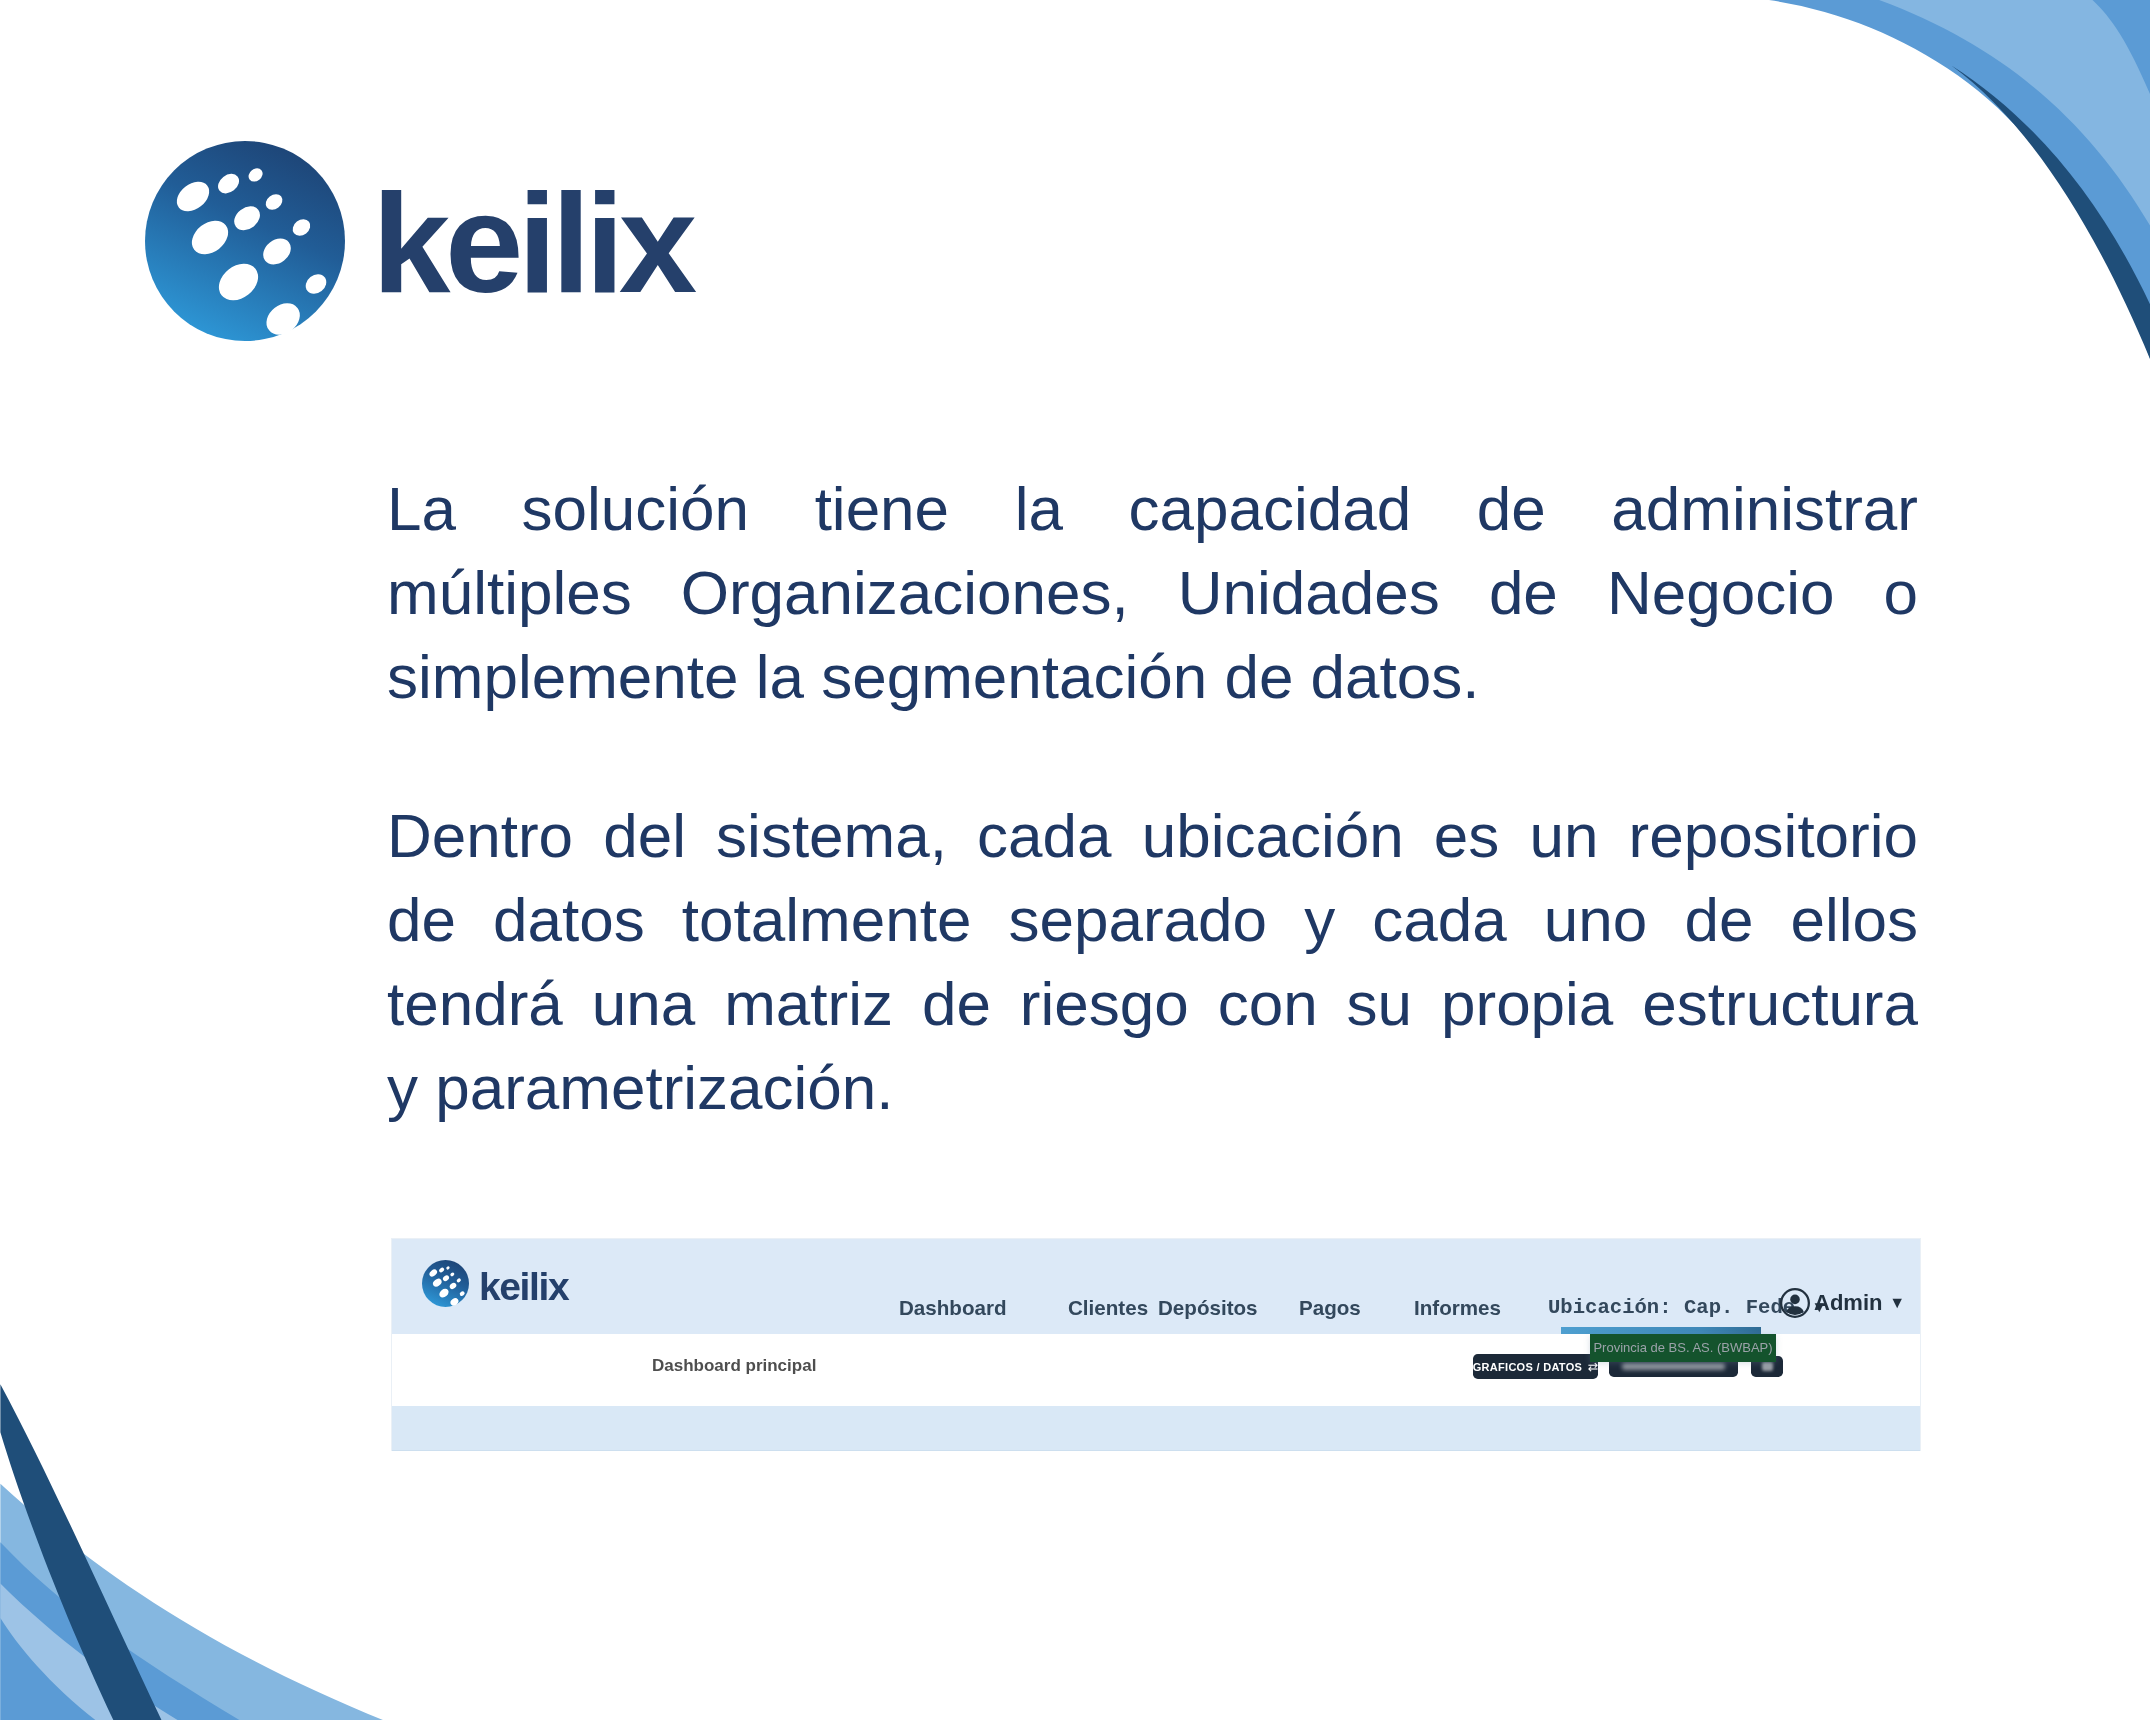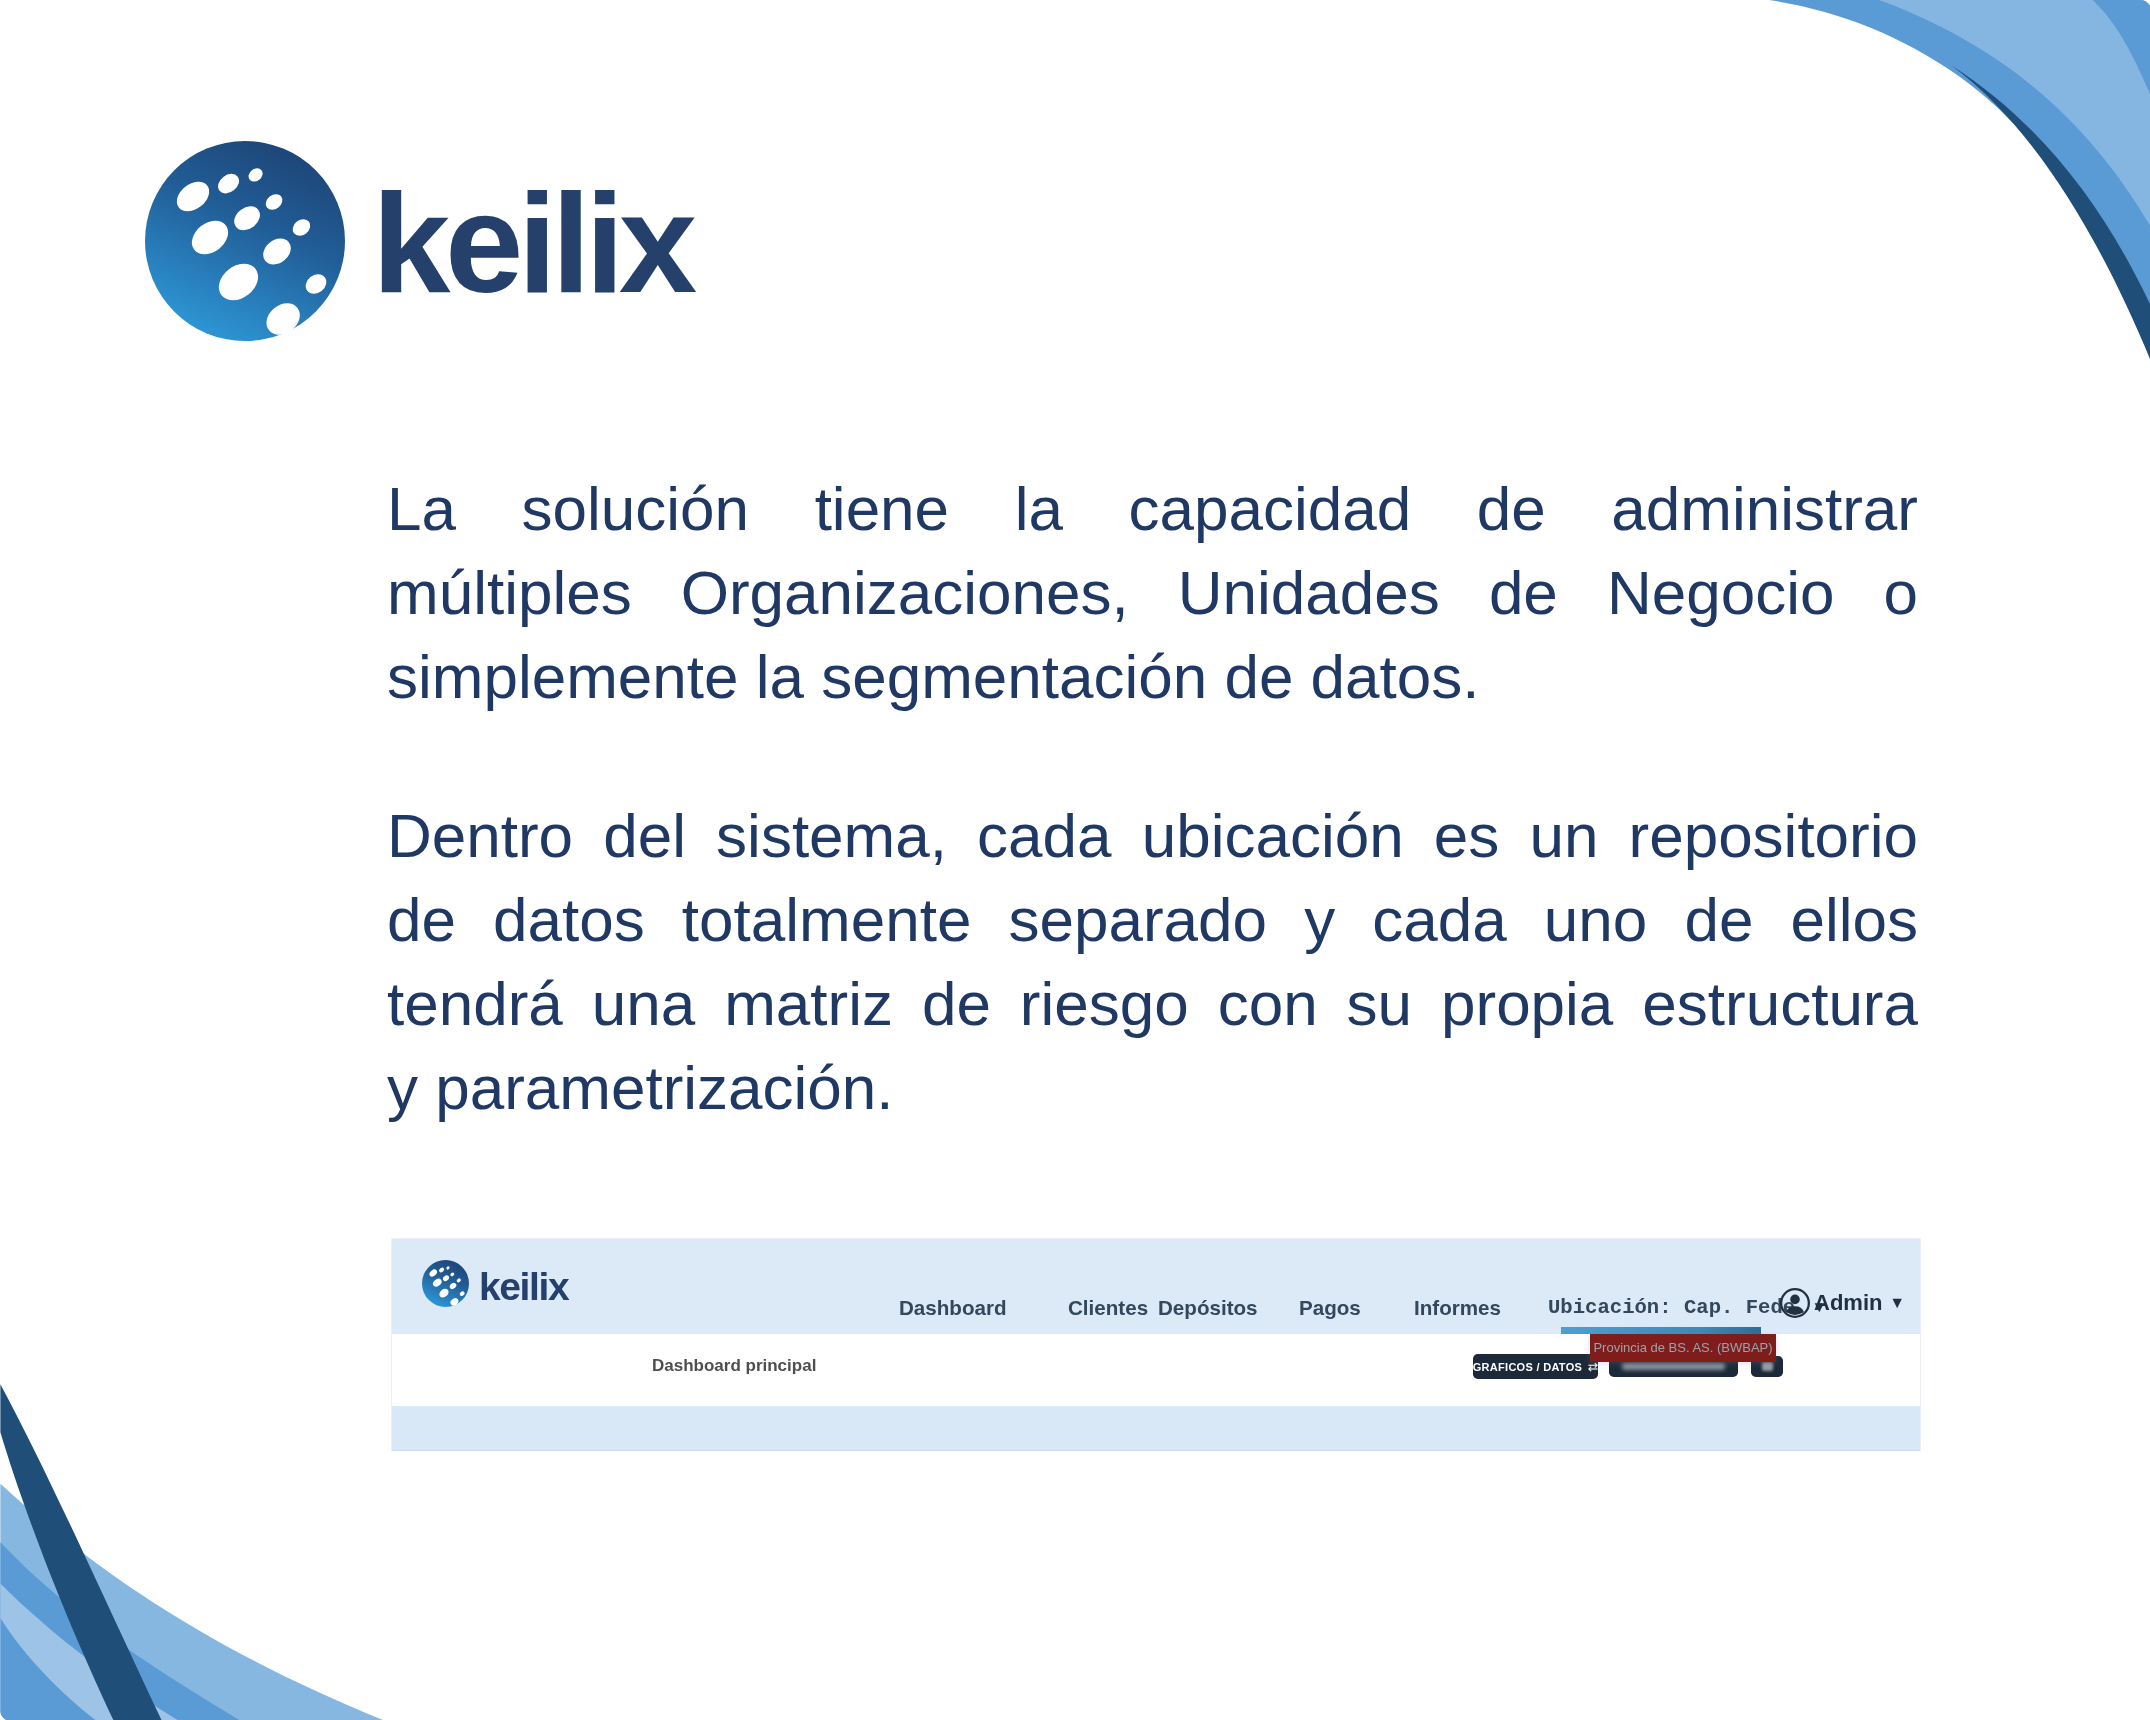--- a/index.html
+++ b/index.html
@@ -1,17 +1,17 @@
 <!DOCTYPE html>
 <html style="font-size:11px"><head>
 <meta charset="utf-8">
 <style>
   html,body{margin:0;padding:0;}
   .slide{position:relative;width:2151px;height:1721px;background:#ffffff;overflow:hidden;
-         font-family:"Liberation Sans", sans-serif;border-radius:11px;}
+         font-family:"Liberation Sans", sans-serif;}
 
   
   .swoosh-tr{position:absolute;top:0;right:0;}
   .swoosh-bl{position:absolute;left:0;bottom:0;}
 
   
   .logo-mark{position:absolute;left:145px;top:141px;width:200px;height:200px;border-radius:50%;
              background:linear-gradient(205deg,#1d4070 4%,#215d97 42%,#2f9fdf 96%);}
   .logo-mark .dot{position:absolute;background:#ffffff;border-radius:50%;transform:rotate(-38deg);}
   .logo-word{position:absolute;left:372px;top:173px;font-size:141px;line-height:141px;
@@ -48,21 +48,21 @@
   .page-title{position:absolute;left:260px;top:22px;font-size:17px;font-weight:bold;color:#4E4E4E;}
   .dk-btn{position:absolute;background:#1C2938;border-radius:4.8px;color:#ffffff;
           display:flex;align-items:center;justify-content:center;}
   .btn-graficos{left:1081px;top:20px;width:125px;height:25px;font-size:11px;font-weight:bold;
                 letter-spacing:0.3px;gap:5.5px;white-space:nowrap;}
   .btn-graficos .swap{font-size:12.4px;font-weight:normal;}
   .btn-blur{left:1217px;top:22px;width:129px;height:21.3px;}
   .btn-blur .smudge{width:103px;height:7.6px;background:rgba(255,255,255,0.5);filter:blur(2.1px);border-radius:2.8px;}
   .btn-small{left:1359px;top:22px;width:32px;height:21.3px;}
   .btn-small .smudge{width:11px;height:9.6px;background:rgba(255,255,255,0.55);filter:blur(1.4px);border-radius:2.1px;}
-  .dropdown{position:absolute;left:1198px;top:0px;width:186px;height:27.5px;background:#7f1d1d;
+  .dropdown{position:absolute;left:1198px;top:0px;width:186px;height:27.5px;background:#14532d;
             box-shadow:0 2.1px 6.2px rgba(110,135,160,0.28);display:flex;align-items:center;
             justify-content:center;font-size:13px;color:#9BA2A9;white-space:nowrap;}
   .shot-footer{height:45px;background:#D9E8F6;}
 </style>
 </head>
 <body>
 
 <div class="slide">
 
   <svg class="swoosh-tr" width="499" height="482" viewBox="0 0 725 700">

